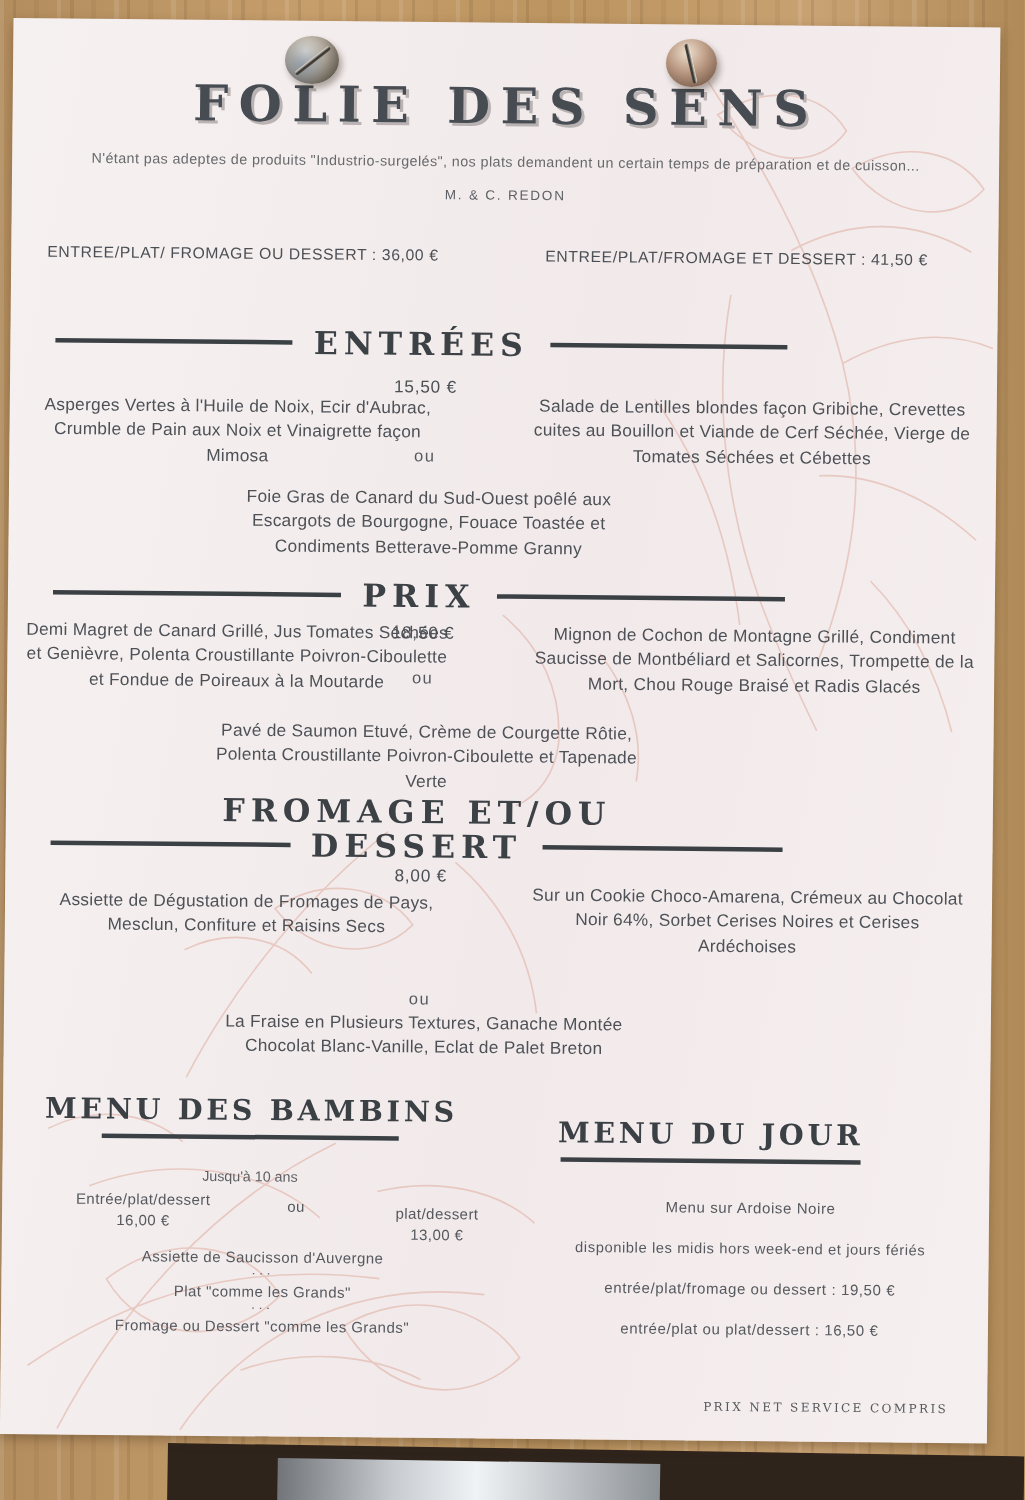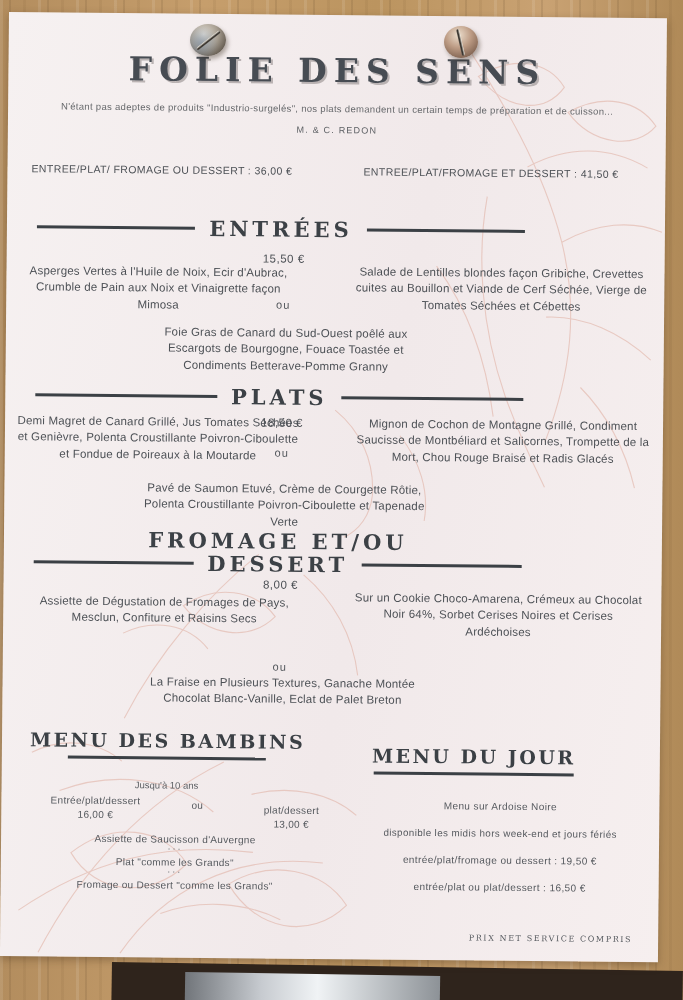--- a/index.html
+++ b/index.html
@@ -183,21 +183,21 @@
     <div class="rule"></div>
   </div>
   <div class="abs price mid" id="entrees-price">15,50 €</div>
   <div class="abs body-txt ctr" id="entrees-left">Asperges Vertes à l'Huile de Noix, Ecir d'Aubrac, Crumble de Pain aux Noix et Vinaigrette façon Mimosa</div>
   <div class="abs ou mid" id="entrees-ou">ou</div>
   <div class="abs body-txt ctr" id="entrees-right">Salade de Lentilles blondes façon Gribiche, Crevettes cuites au Bouillon et Viande de Cerf Séchée, Vierge de Tomates Séchées et Cébettes</div>
   <div class="abs body-txt ctr" id="entrees-center">Foie Gras de Canard du Sud-Ouest poêlé aux Escargots de Bourgogne, Fouace Toastée et Condiments Betterave-Pomme Granny</div>
 
   <div class="abs sec-header" id="plats-header">
     <div class="rule"></div>
-    <div class="sec-title">PLATS</div>
+    <div class="sec-title">PRIX</div>
     <div class="rule"></div>
   </div>
   <div class="abs price mid" id="plats-price">18,50 €</div>
   <div class="abs body-txt ctr" id="plats-left">Demi Magret de Canard Grillé, Jus Tomates Séchées et Genièvre, Polenta Croustillante Poivron-Ciboulette et Fondue de Poireaux à la Moutarde</div>
   <div class="abs ou mid" id="plats-ou">ou</div>
   <div class="abs body-txt ctr" id="plats-right">Mignon de Cochon de Montagne Grillé, Condiment Saucisse de Montbéliard et Salicornes, Trompette de la Mort, Chou Rouge Braisé et Radis Glacés</div>
   <div class="abs body-txt ctr" id="plats-center">Pavé de Saumon Etuvé, Crème de Courgette Rôtie, Polenta Croustillante Poivron-Ciboulette et Tapenade Verte</div>
 
   <div class="abs" id="fromage-header">
     <div id="fromage-line1">FROMAGE ET/OU</div>

